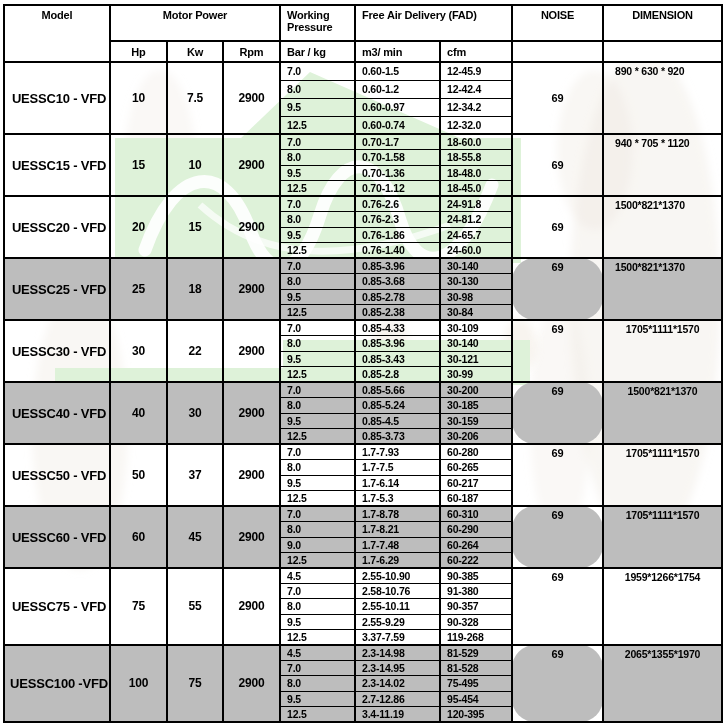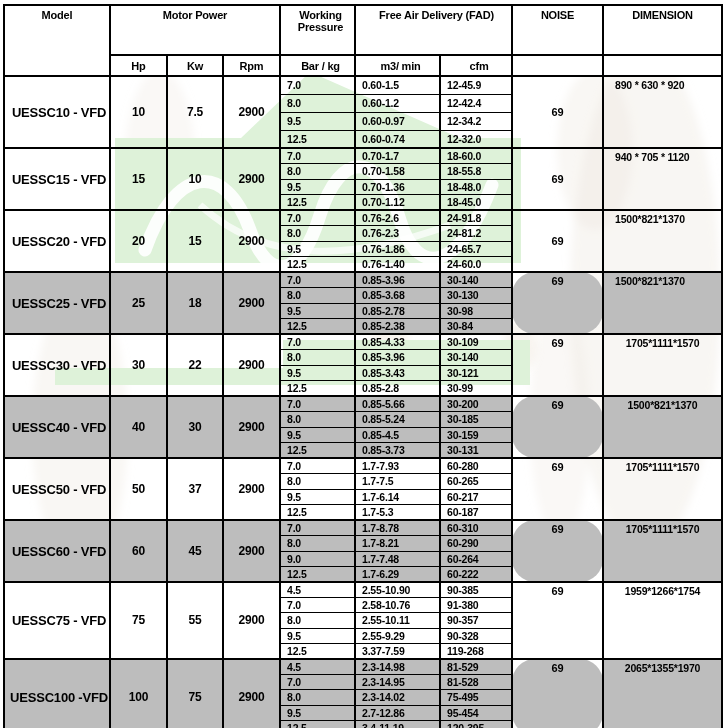--- a/index.html
+++ b/index.html
@@ -17,21 +17,21 @@
   td,th{
     border-left:2px solid #000;border-right:2px solid #000;
     border-top:1px solid #000;border-bottom:1px solid #000;
     padding:0;font-weight:bold;overflow:hidden;white-space:nowrap;
     letter-spacing:-0.2px;
   }
   thead th{
     border:2px solid #000;background:#ffffff;vertical-align:top;
     font-size:11px;padding-top:3px;
   }
-  th.h-left{text-align:center;padding-left:6px;white-space:normal;}
+  th.h-left{text-align:left;padding-left:6px;white-space:normal;}
   th.h-center{text-align:center;white-space:normal;}
   th.sub{vertical-align:middle;padding-top:0;}
   tr.block-start td{border-top:2px solid #000;}
   tr.shaded-row td{background:var(--shaded,#bdbdbd);}
   .rh18{height:18px;} .rh16{height:15.5px;} .rh15{height:15.4px;}
   td.model{font-size:13px;text-align:center;padding-left:4px;vertical-align:middle;}
   td.num{font-size:12px;text-align:center;vertical-align:middle;}
   td.val{font-size:10.5px;text-align:left;padding-left:6px;vertical-align:middle;}
   td.noise{font-size:11px;text-align:center;border-radius:23px;}
   td.noise.v-top{vertical-align:top;padding-top:2px;}
@@ -81,21 +81,21 @@
         <col style="width:57px">
         <col style="width:56px">
       <col style="width:57px">
         <col style="width:75px">
         <col style="width:85px">
       <col style="width:72px">
         <col style="width:91px">
         <col style="width:119px">
     </colgroup>
     <thead>
-      <tr style="height:50px">
+      <tr style="height:36px">
         <th rowspan="2" class="h-center">Model</th>
         <th colspan="3" class="h-center">Motor Power</th>
         <th class="h-left">Working Pressure</th>
         <th colspan="2" class="h-left">Free Air Delivery (FAD)</th>
         <th class="h-center">NOISE</th>
         <th class="h-center">DIMENSION</th>
       </tr>
       <tr style="height:21px">
         <th class="h-center sub">Hp</th>
         <th class="h-center sub">Kw</th>
@@ -255,21 +255,21 @@
           <td class="val">30-185</td>
         </tr>
         <tr class="rh16 shaded-row">
           <td class="val">9.5</td>
           <td class="val">0.85-4.5</td>
           <td class="val">30-159</td>
         </tr>
         <tr class="rh16 shaded-row">
           <td class="val">12.5</td>
           <td class="val">0.85-3.73</td>
-          <td class="val">30-131</td>
+          <td class="val">30-206</td>
         </tr>
         <tr class="rh16 block-start">
           <td class="model" rowspan="4">UESSC50 - VFD</td>
           <td class="num" rowspan="4">50</td>
           <td class="num" rowspan="4">37</td>
           <td class="num" rowspan="4">2900</td>
           <td class="val">7.0</td>
           <td class="val">1.7-7.93</td>
           <td class="val">60-280</td>
           <td class="noise v-top" rowspan="4">69</td>

